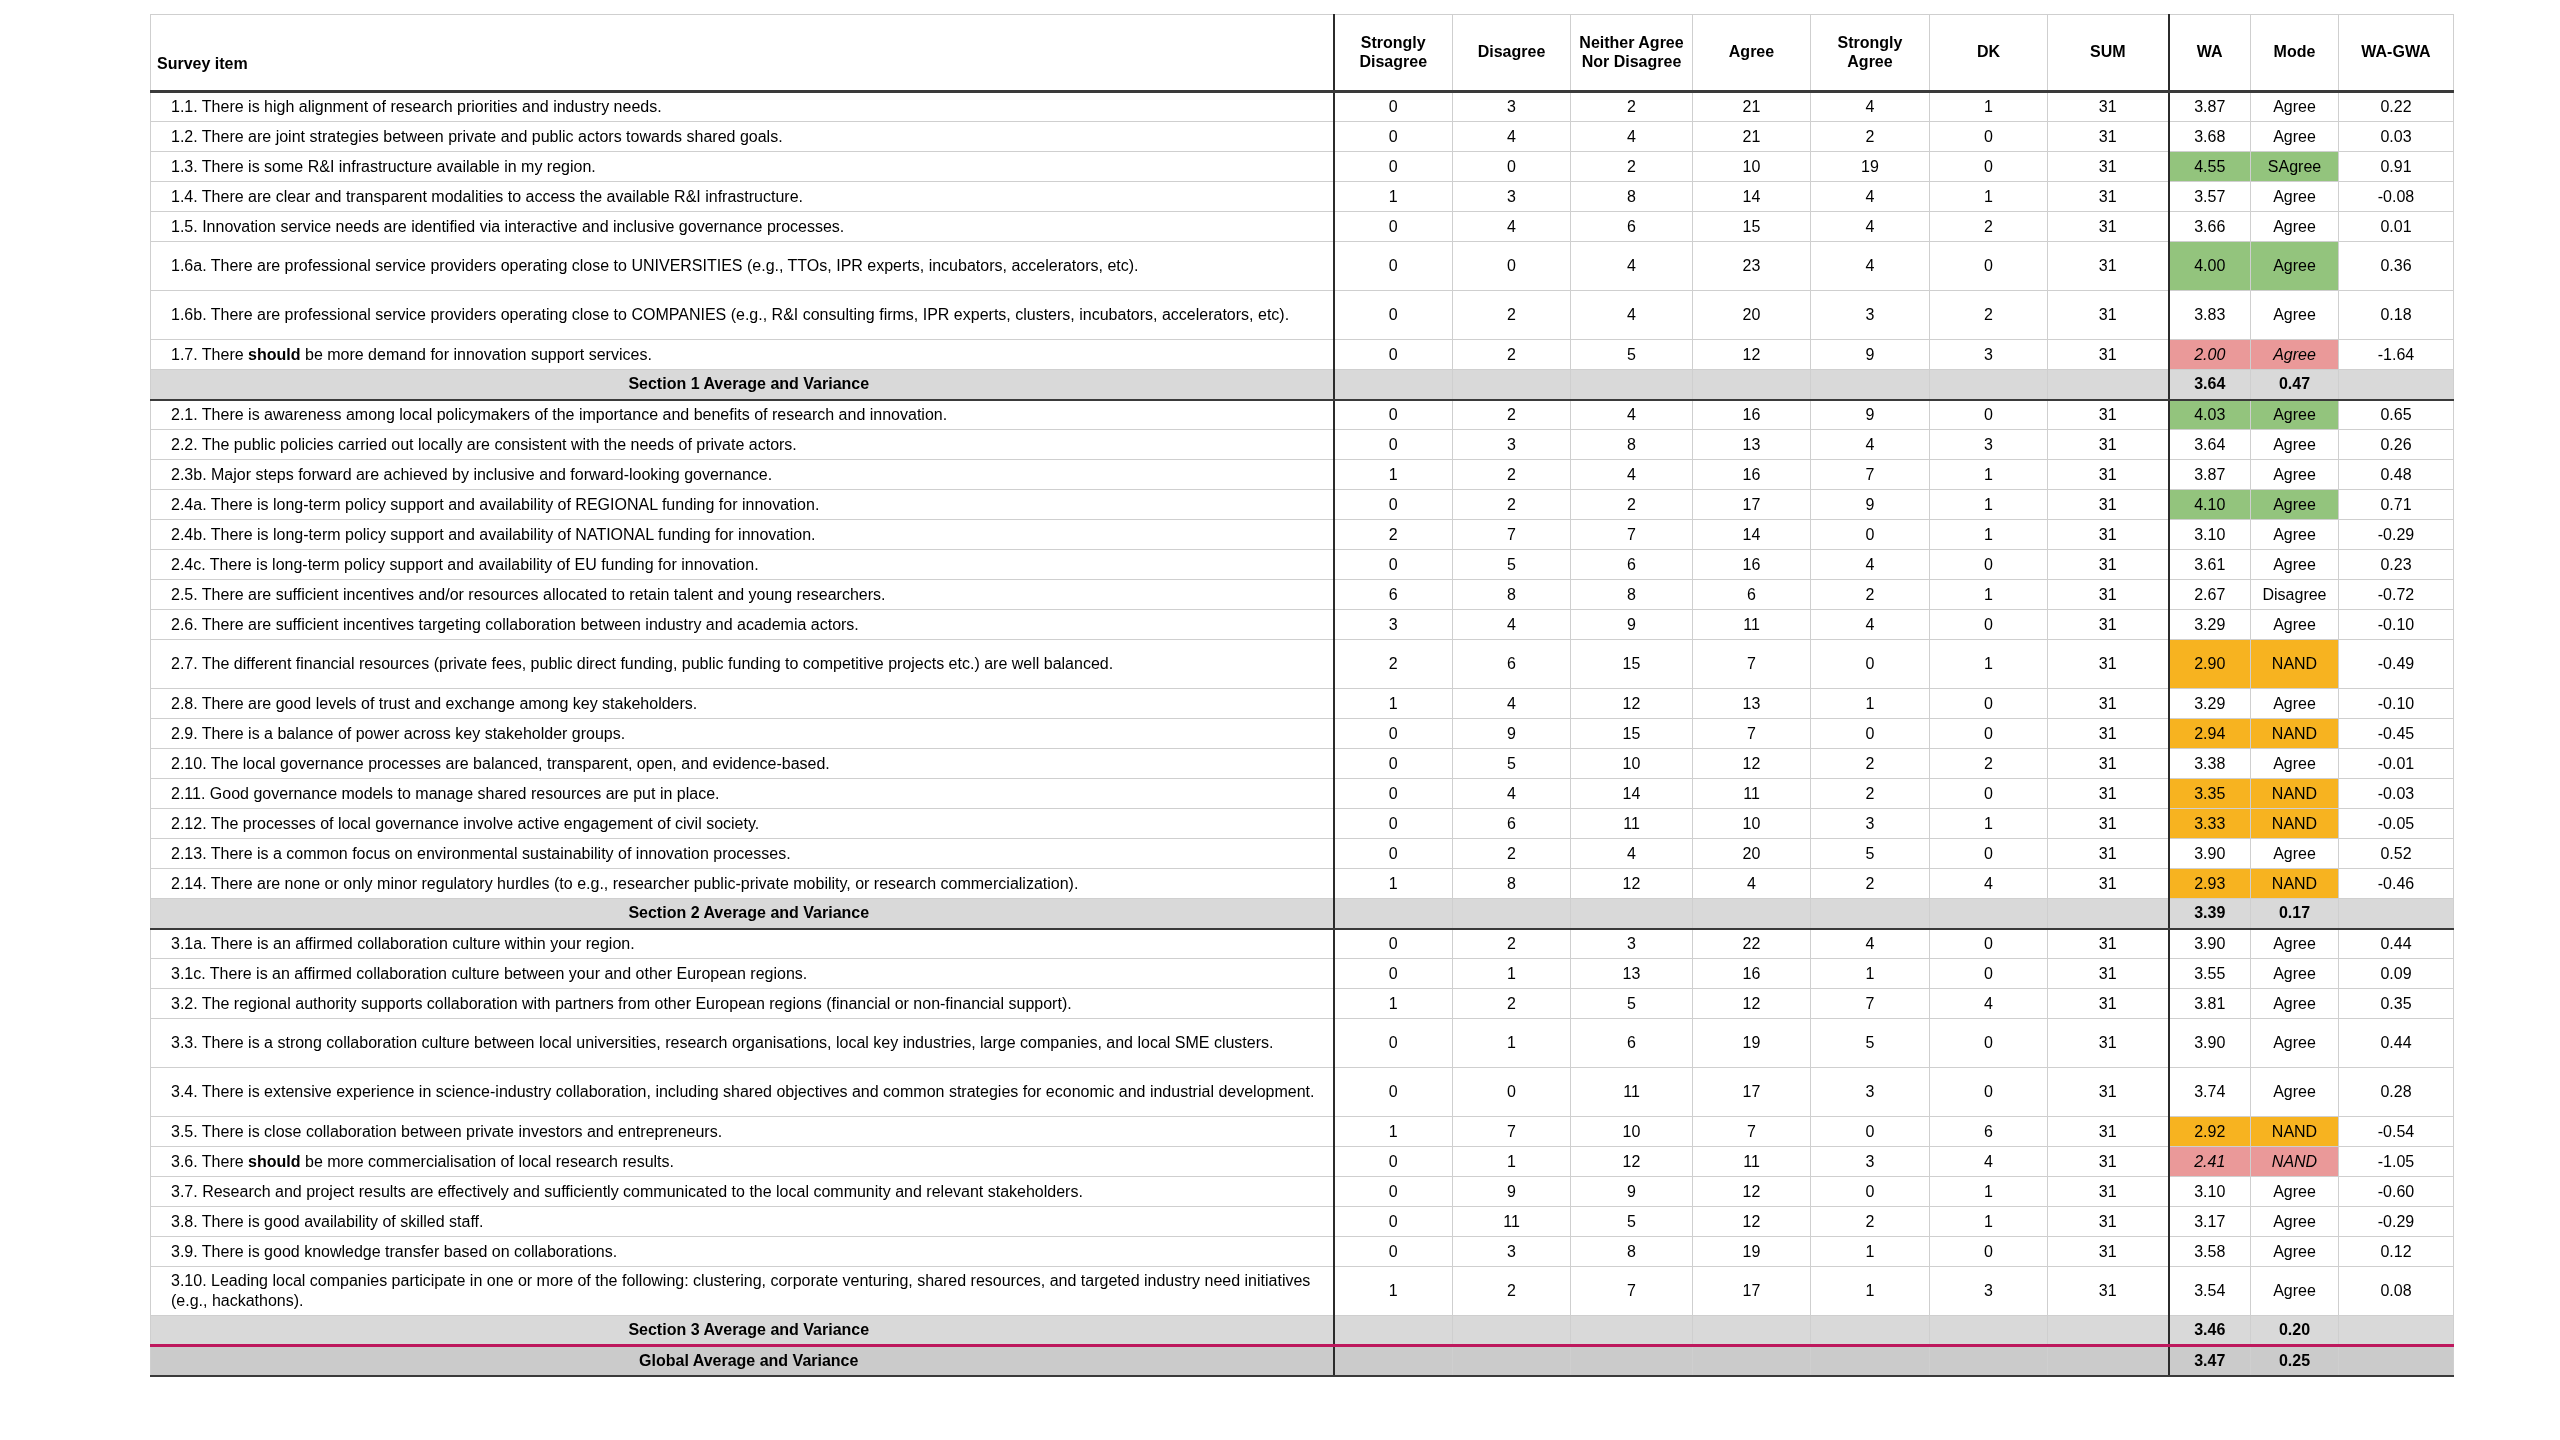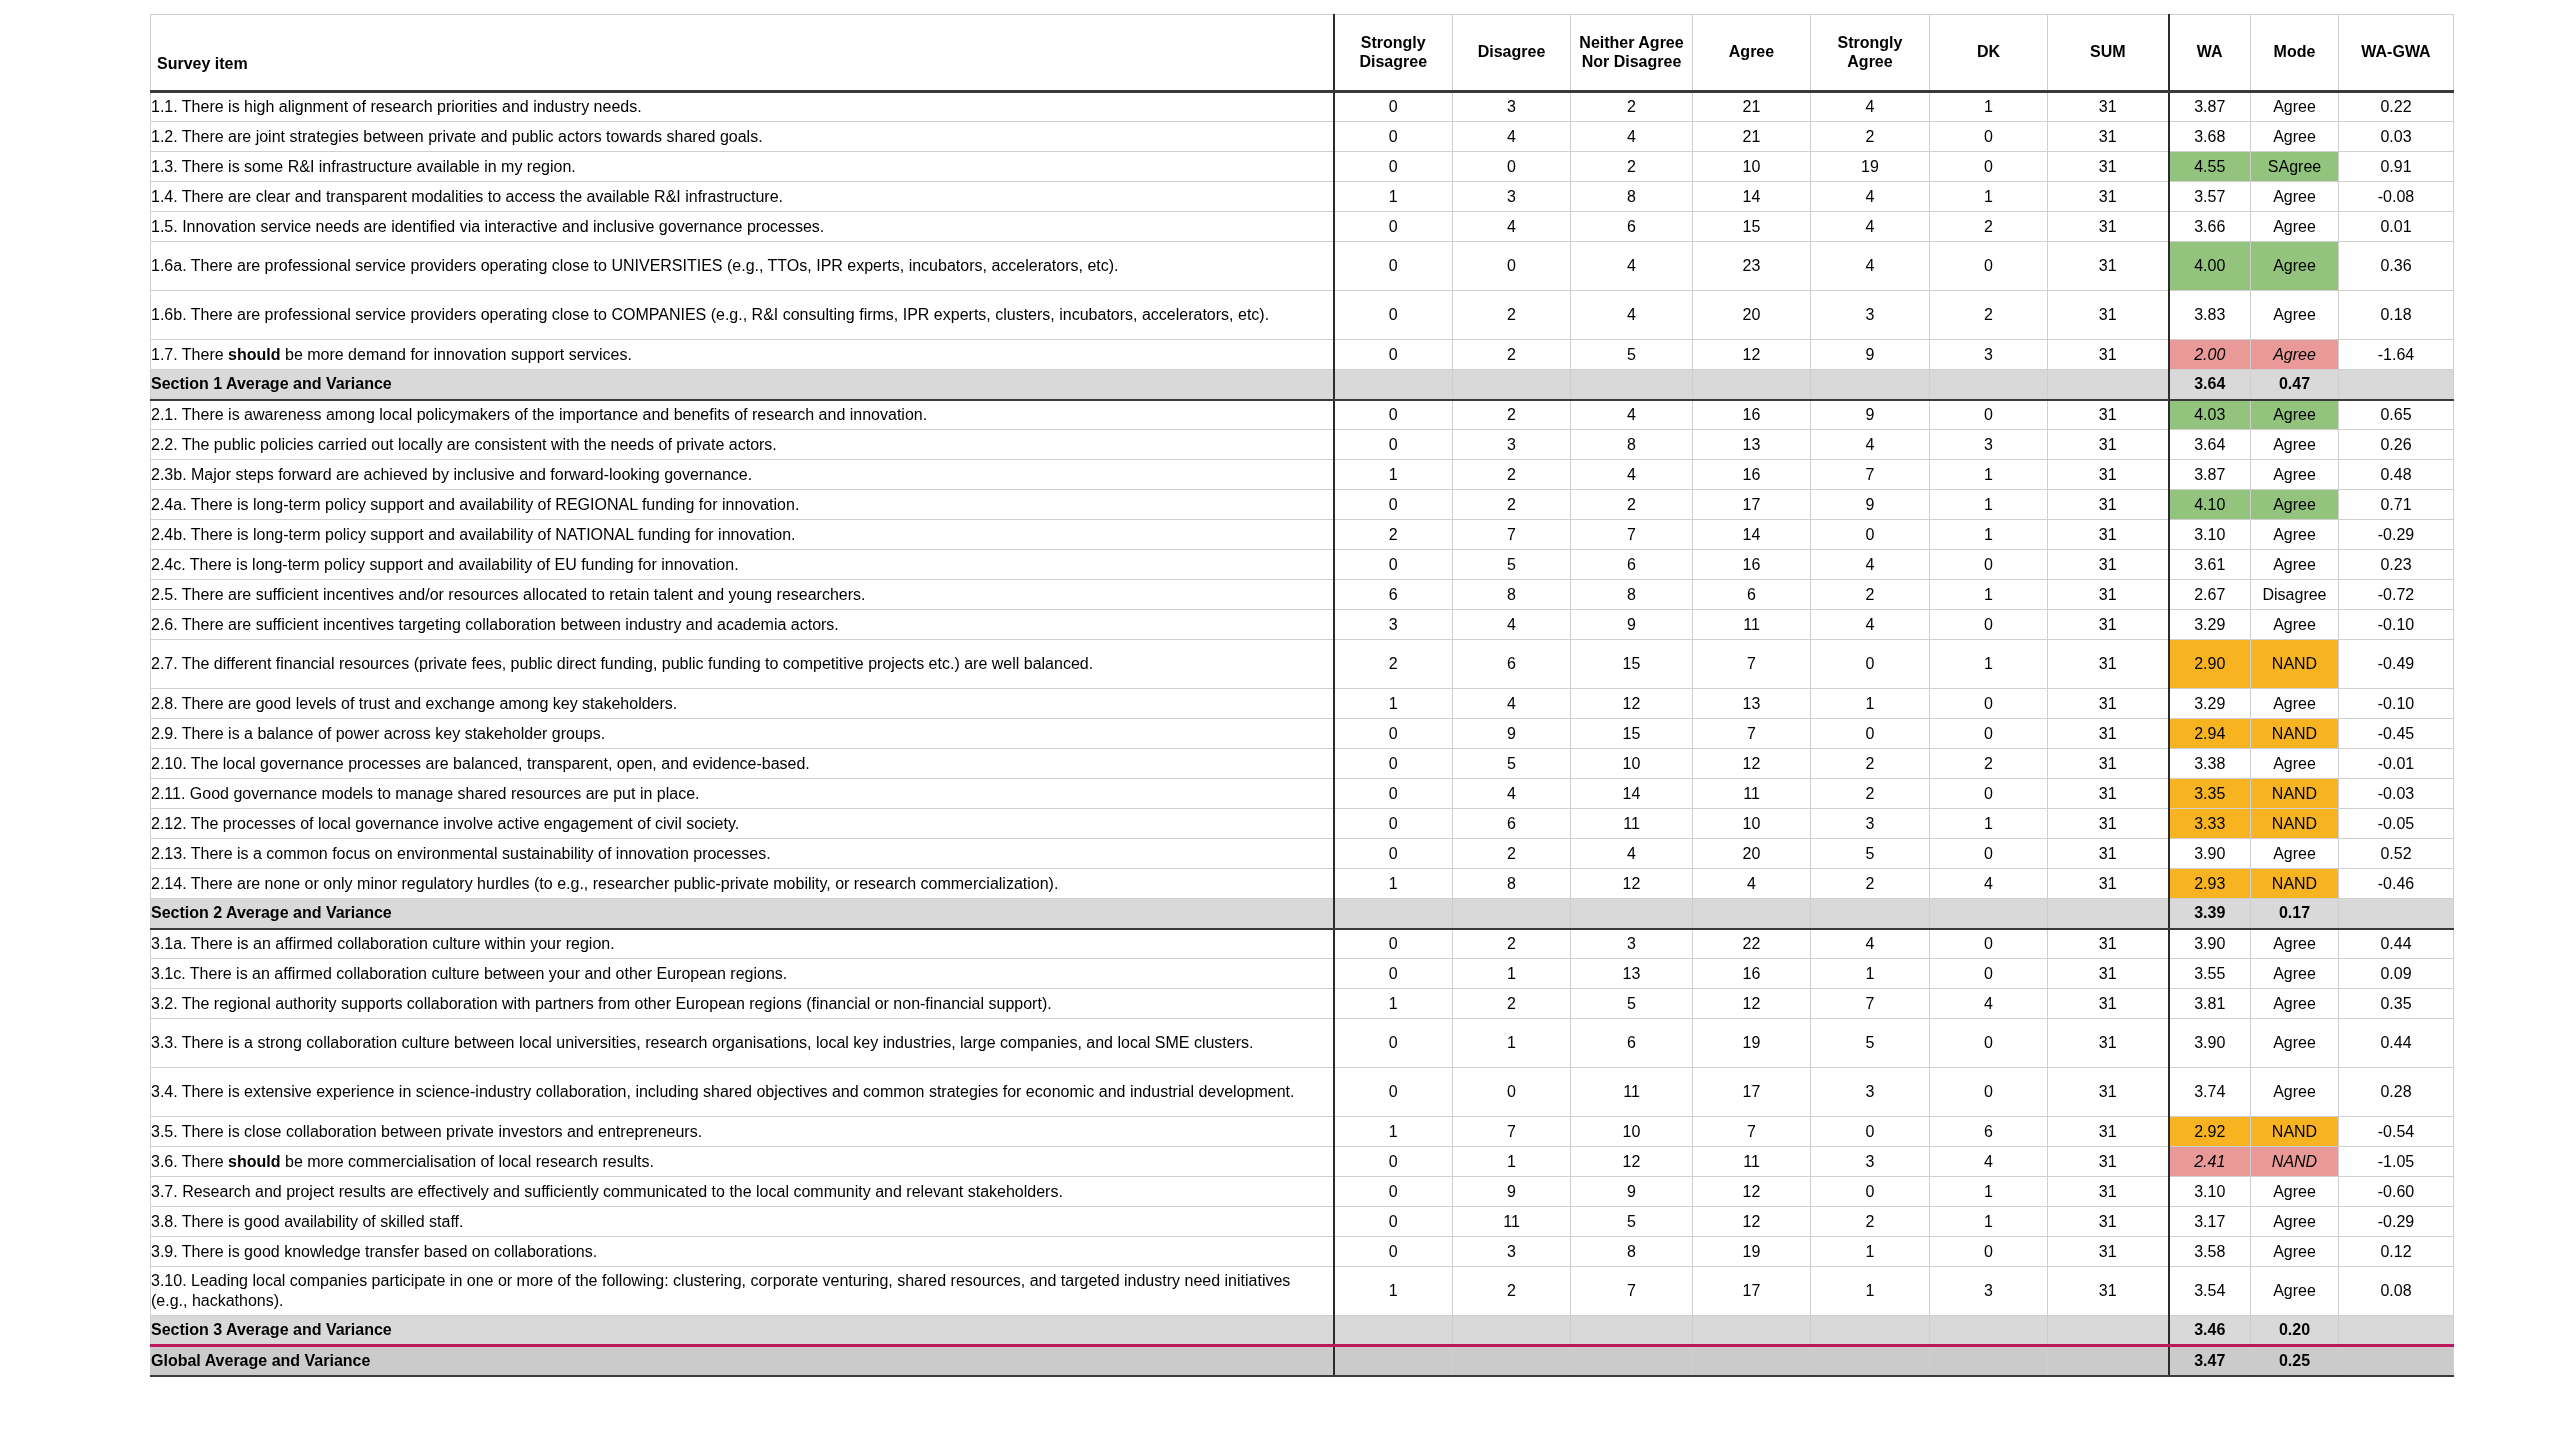--- a/index.html
+++ b/index.html
@@ -18,27 +18,27 @@
   }
   thead th {
     font-weight:bold; text-align:center; line-height:1.18;
     border-bottom:3px solid #3a3a3a; background:#fff;
   }
   thead tr { height:77px; }
   th.survey-header { text-align:left; vertical-align:bottom; padding:2px 6px 16px 6px; }
   .b-dark-r { border-right:2px solid #2b2b2b !important; }
   tr.r1 { height:30px; }
   tr.r2 { height:49px; }
-  td.survey { text-align:left; padding-left:0; line-height:1.22; }
+  td.survey { text-align:left; padding-left:20px; line-height:1.22; }
   td.num, td.wa, td.mode, td.wagwa { text-align:center; }
   tr.section td {
     background:var(--section_gray); font-weight:bold;
     border-bottom:2px solid #3a3a3a;
   }
-  tr.section td.survey { text-align:left; padding-right:6px; }
+  tr.section td.survey { text-align:center; padding-right:6px; }
   tr.global td { background:var(--global_gray); border-top:3px solid #be185d; }
   .hl-green  { background:var(--green); }
   .hl-orange { background:var(--orange); }
   .hl-pink   { background:var(--pink);font-style:italic; }
 </style>
 </head>
 <body>
 
 <div class="sheet">
   <table>

